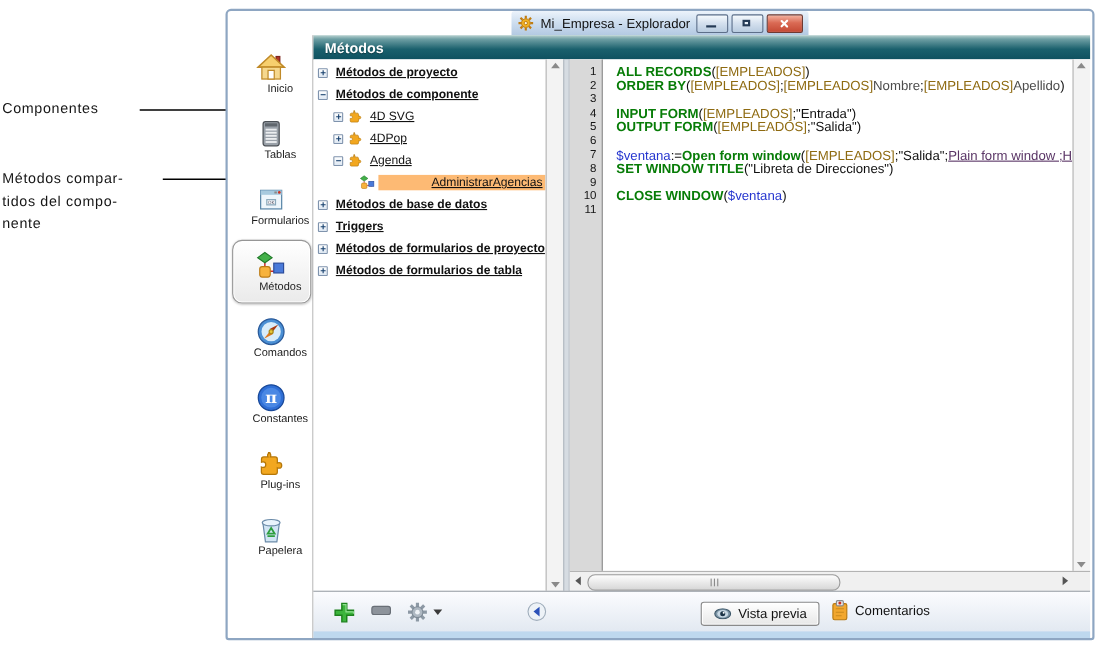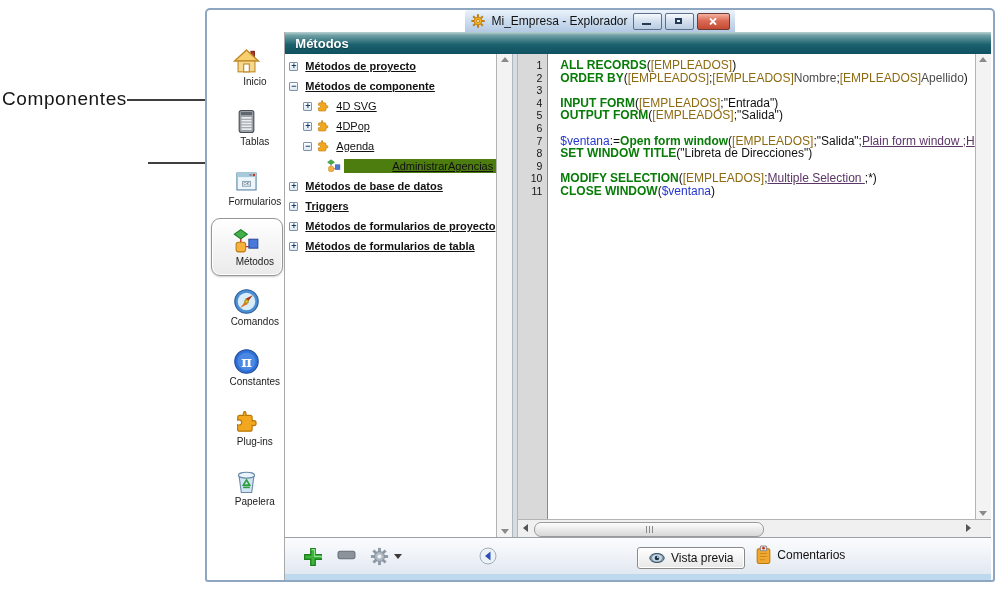--- a/index.html
+++ b/index.html
@@ -1,20 +1,20 @@
 <!DOCTYPE html>
 <html><head>
 <meta charset="utf-8">
 <style>
   html,body{margin:0;padding:0;background:#fff;width:999px;height:590px;overflow:hidden;
     font-family:"Liberation Sans",sans-serif;-webkit-font-smoothing:antialiased;}
   #stage{position:relative;width:999px;height:590px;background:#fff;}
 
   
-  .ann{position:absolute;color:#151515;font-size:19px;letter-spacing:.6px;line-height:20.5px;}
+  .ann{position:absolute;color:#151515;font-size:13px;letter-spacing:.6px;line-height:20.5px;}
   #ann-componentes{left:2px;top:89px;}
   #ann-shared{left:2px;top:152px;}
   #callout-svg{position:absolute;left:0;top:0;pointer-events:none;}
 
   
   #window{position:absolute;left:205px;top:8px;width:790px;height:574px;
     border:2px solid #8ea6c2;border-radius:5px 5px 3px 3px;background:#fff;
     display:flex;flex-direction:column;box-sizing:border-box;align-items:center;}
   .titlebar{height:22px;flex:0 0 22px;display:flex;align-items:center;gap:5px;padding:0 5px;
     background:linear-gradient(#ecf3fb,#cfdff0 45%,#b3c9e2);border-radius:3px 3px 0 0;}
@@ -46,21 +46,21 @@
     background:linear-gradient(180deg,#b9d2d1 0%,#6e9fa4 16%,#1a606d 58%,#0f5160 100%);
     color:#fff;font-size:13px;font-weight:bold;text-shadow:0 1px 1px rgba(0,0,0,.35);}
   .panes{flex:1;display:flex;min-height:0;}
 
   
   .tree-pane{width:227px;flex:0 0 227px;display:flex;background:#fff;}
   .tree-body{flex:1;padding-top:2px;overflow:hidden;}
   .tree-row{height:20px;display:flex;align-items:center;font-size:11px;color:#111;white-space:nowrap;}
   .tree-row .row-label{padding:1px 3px;text-decoration:underline;}
   .tree-row.bold .row-label{font-weight:bold;}
-  .tree-row.selected .row-label{background:#4d7c0f;padding-left:48px;}
+  .tree-row.selected .row-label{background:#fdba74;padding-left:48px;}
   .expander{width:9px;height:9px;flex:0 0 9px;border:1px solid #7f93ad;border-radius:1px;
     background:linear-gradient(#fff,#dde7f2);color:#17406e;font-size:9px;line-height:7px;
     text-align:center;margin-right:4px;box-sizing:border-box;font-weight:bold;}
   .icon13{width:14px;height:14px;display:inline-block;margin-right:3px;}
   .scrollcol{width:16px;flex:0 0 16px;border-left:1px solid #b3b3b3;background:#f3f3f3;
     display:flex;flex-direction:column;justify-content:space-between;align-items:center;padding:3px 0;box-sizing:border-box;}
   .tri-up{width:0;height:0;border-left:4px solid transparent;border-right:4px solid transparent;border-bottom:5px solid #8a8a8a;}
   .tri-down{width:0;height:0;border-left:4px solid transparent;border-right:4px solid transparent;border-top:5px solid #8a8a8a;}
   .tri-left{width:0;height:0;border-top:4px solid transparent;border-bottom:4px solid transparent;border-right:5px solid #555;}
   .tri-right{width:0;height:0;border-top:4px solid transparent;border-bottom:4px solid transparent;border-left:5px solid #555;}
@@ -97,20 +97,25 @@
   .preview-btn{width:108px;height:22px;border:1px solid #8a8a8a;border-radius:3px;box-sizing:border-box;
     background:linear-gradient(#ffffff,#e7e7e7);box-shadow:inset 0 0 0 1px #fff;
     display:flex;align-items:center;justify-content:center;gap:6px;font-size:12px;color:#111;}
   .tb-label{font-size:12px;color:#111;}
 </style>
 </head>
 <body>
 <div id="stage">
 
   <div class="ann" id="ann-componentes">Componentes</div>
+  <div class="ann" id="ann-shared">
+    <div>Métodos compar-</div>
+    <div>tidos del compo-</div>
+    <div>nente</div>
+  </div>
   <svg id="callout-svg" width="999" height="590">
     <polyline points="127,100 284,100 308,141" fill="none" stroke="#000" stroke-width="1.4"></polyline>
     <line x1="148" y1="163" x2="329" y2="163" stroke="#000" stroke-width="1.4"></line>
   </svg>
 
   <div id="window">
     <div class="titlebar">
       <span class="icon16" style="width:16px;height:16px;">
         <svg viewBox="0 0 18 18" width="16" height="16">
             <g stroke="#c07c10" fill="#f2b322">
@@ -313,21 +318,20 @@
               <div class="code-area" id="code-area">
                   <div class="code-line"><span class="sg-command">ALL RECORDS</span><span class="sg-plain">(</span><span class="sg-table">[EMPLEADOS]</span><span class="sg-plain">)</span></div>
                   <div class="code-line"><span class="sg-command">ORDER BY</span><span class="sg-plain">(</span><span class="sg-table">[EMPLEADOS]</span><span class="sg-plain">;</span><span class="sg-table">[EMPLEADOS]</span><span class="sg-field">Nombre</span><span class="sg-plain">;</span><span class="sg-table">[EMPLEADOS]</span><span class="sg-field">Apellido</span><span class="sg-plain">)</span></div>
                   <div class="code-line"></div>
                   <div class="code-line"><span class="sg-command">INPUT FORM</span><span class="sg-plain">(</span><span class="sg-table">[EMPLEADOS]</span><span class="sg-plain">;"Entrada")</span></div>
                   <div class="code-line"><span class="sg-command">OUTPUT FORM</span><span class="sg-plain">(</span><span class="sg-table">[EMPLEADOS]</span><span class="sg-plain">;"Salida")</span></div>
                   <div class="code-line"></div>
                   <div class="code-line"><span class="sg-var">$ventana</span><span class="sg-plain">:=</span><span class="sg-command">Open form window</span><span class="sg-plain">(</span><span class="sg-table">[EMPLEADOS]</span><span class="sg-plain">;"Salida";</span><span class="sg-const">Plain form window ;H</span></div>
                   <div class="code-line"><span class="sg-command">SET WINDOW TITLE</span><span class="sg-plain">("Libreta de Direcciones")</span></div>
                   <div class="code-line"></div>
-                  <div class="code-line"><span class="sg-command">MODIFY SELECTION</span><span class="sg-plain">(</span><span class="sg-table">[EMPLEADOS]</span><span class="sg-plain">;</span><span class="sg-const">Multiple Selection </span><span class="sg-plain">;*)</span></div>
                   <div class="code-line"><span class="sg-command">CLOSE WINDOW</span><span class="sg-plain">(</span><span class="sg-var">$ventana</span><span class="sg-plain">)</span></div>
                 </div>
               <div class="scrollcol">
                 <span class="tri-up"></span>
                 <span class="tri-down"></span>
               </div>
             </div>
             <div class="hscroll">
               <span class="hs-arrow tri-left" style="left:5px;"></span>
               <span class="hs-thumb">

